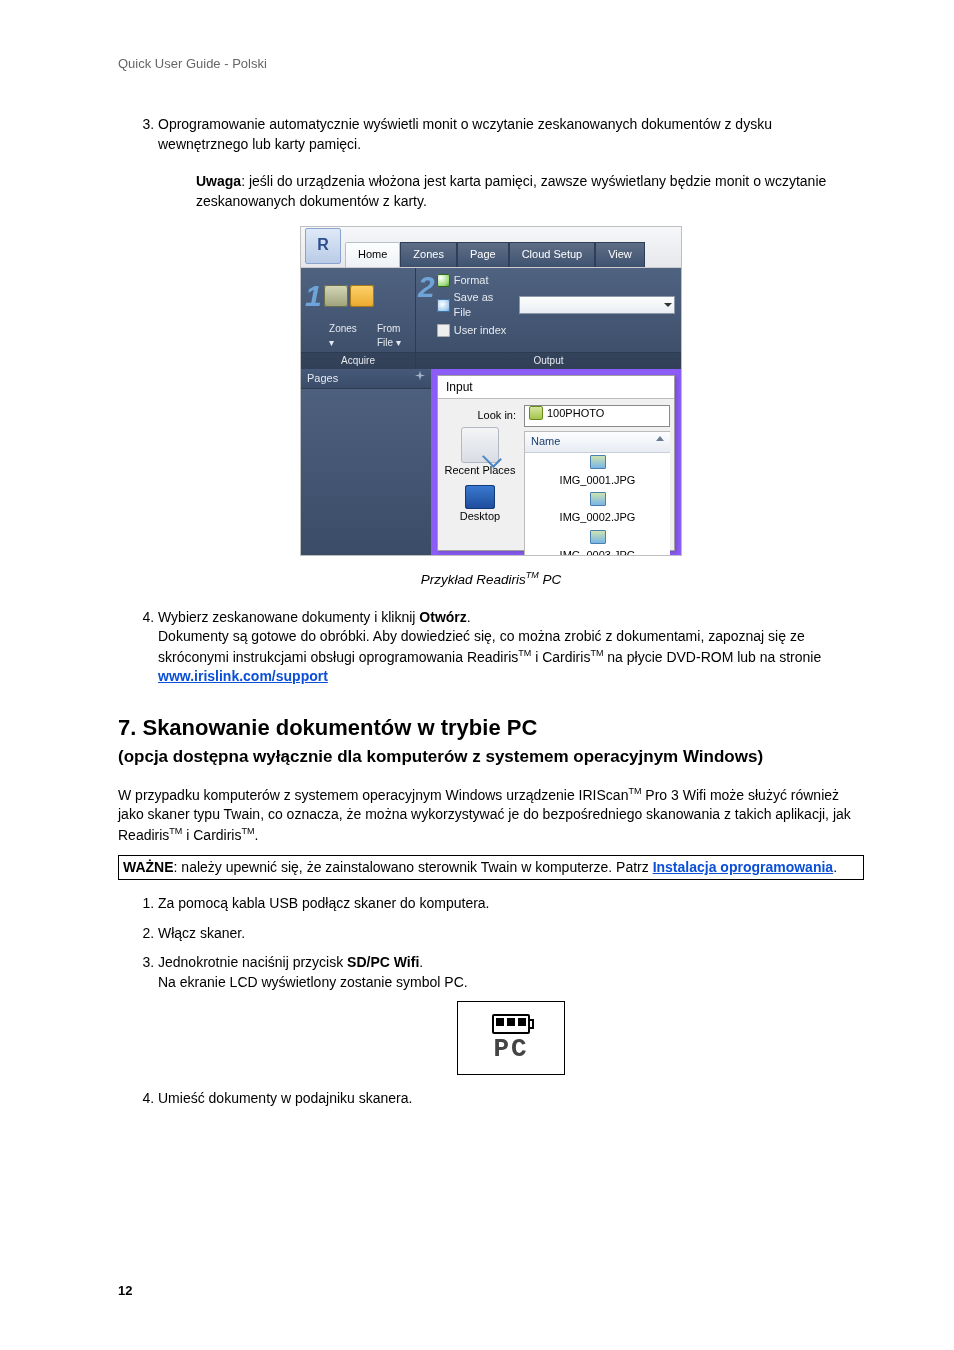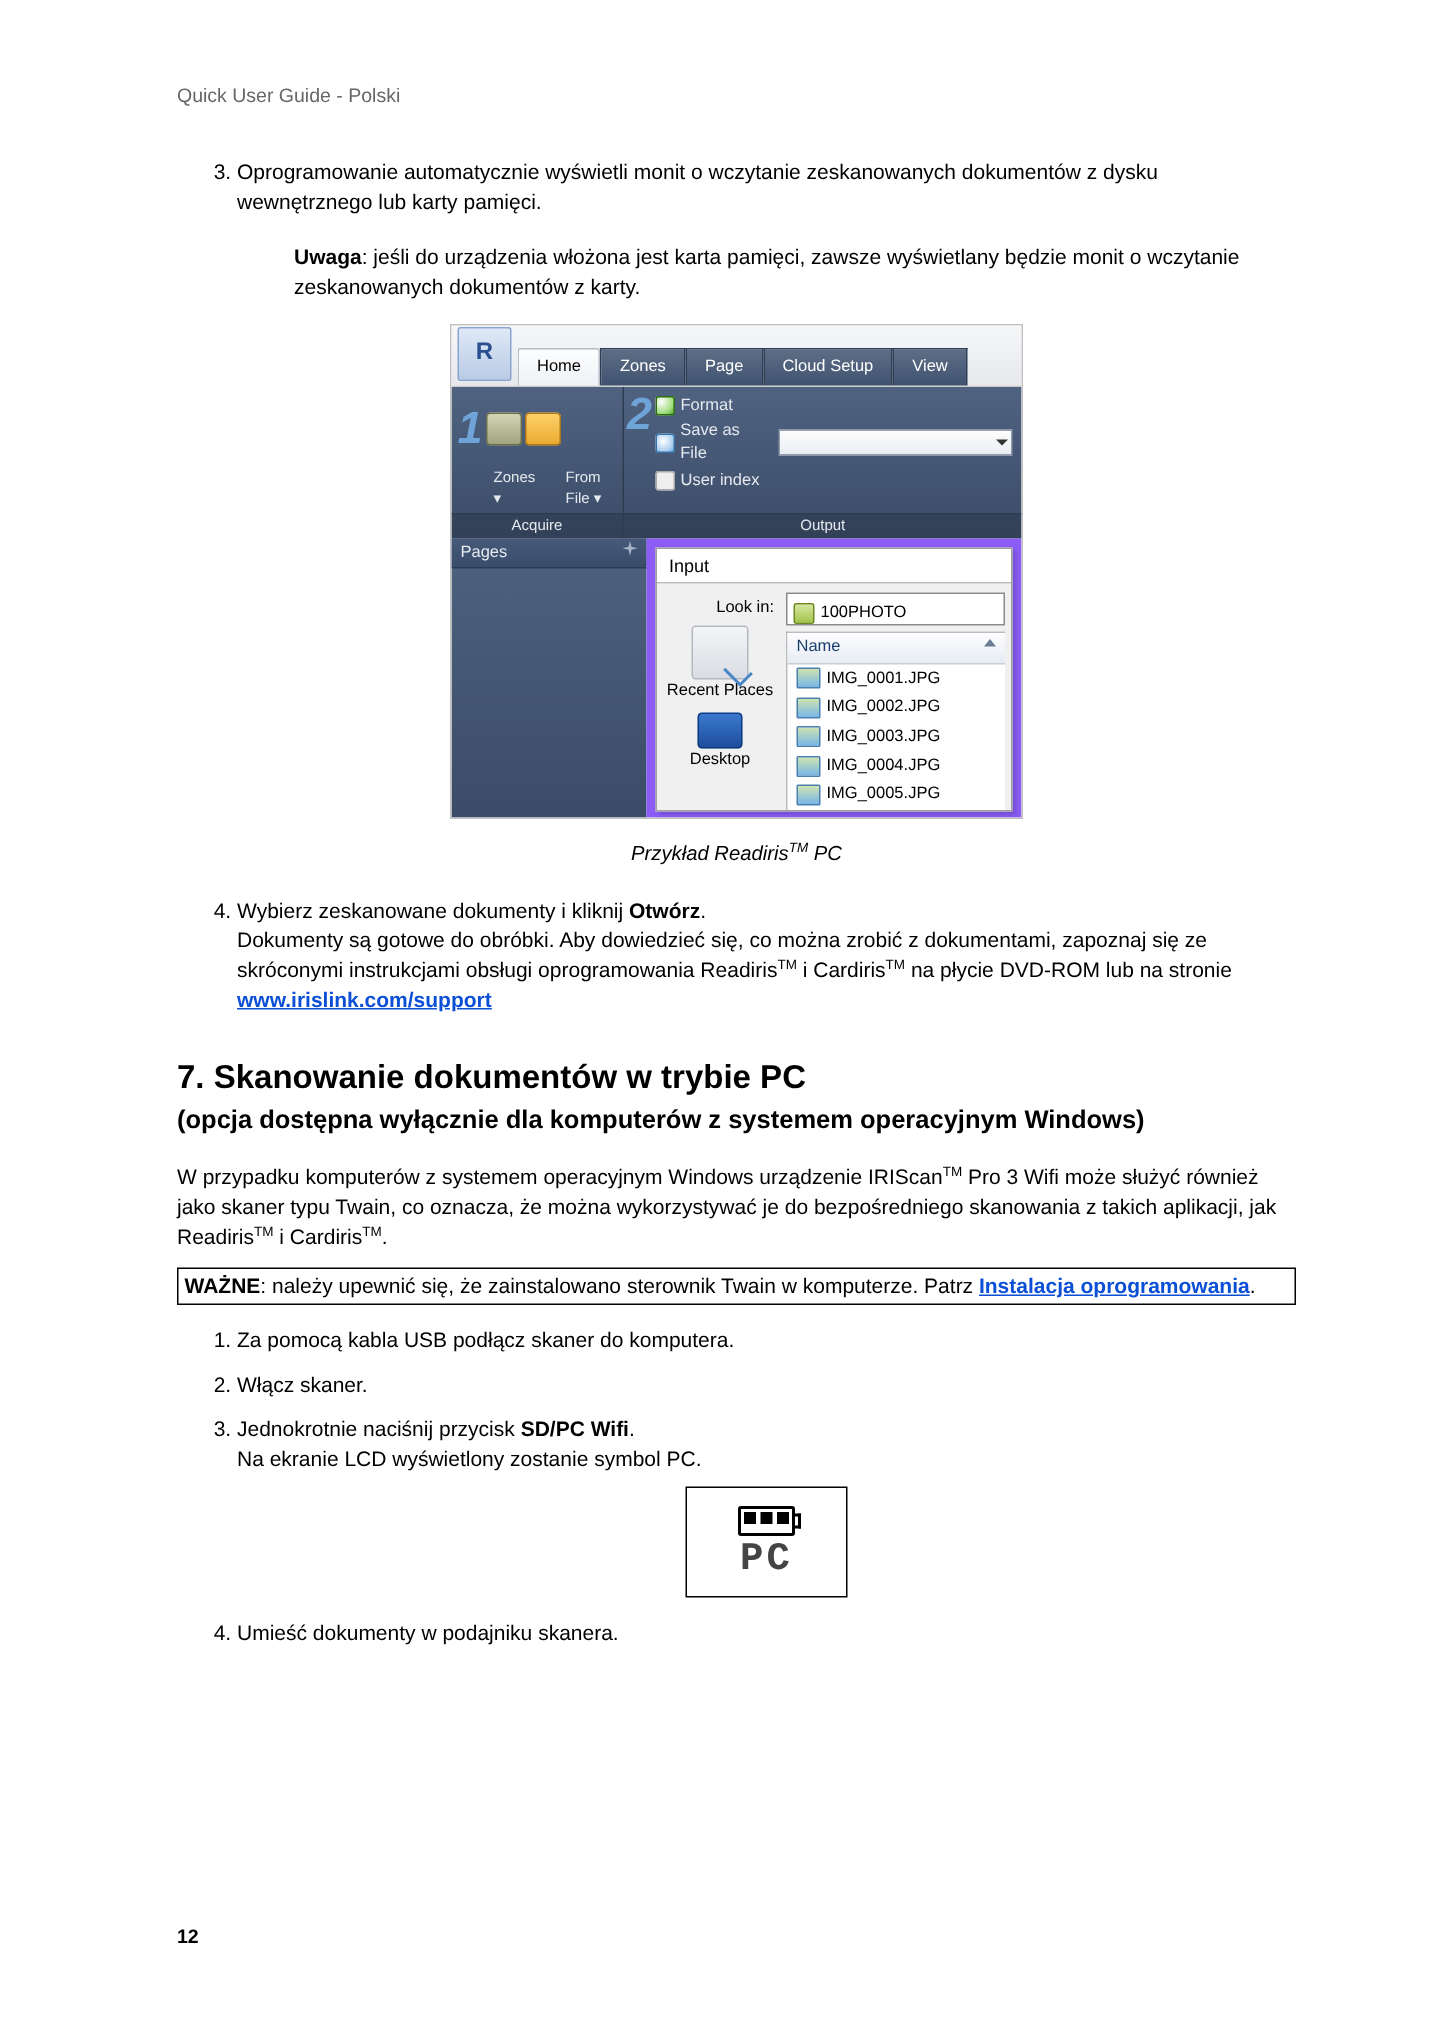--- a/index.html
+++ b/index.html
@@ -10,21 +10,21 @@
     margin: 0;
     padding: 55px 90px 60px 118px;
     width: 954px;
     min-height: 1350px;
     box-sizing: border-box;
     line-height: 1.4;
   }
   .header-row {
     color: #666;
     font-size: 13px;
-    margin-bottom: 32px;
+    margin-bottom: 42px;
   }
   ol.main-list {
     padding-left: 40px;
     margin: 0 0 18px 0;
   }
   ol.main-list > li {
     margin-bottom: 10px;
   }
   .note-block {
     margin-left: 78px;
@@ -261,21 +261,21 @@
   }
   .ss-dlg-right {
     flex: 1;
     background: #fff;
     border: 1px solid #bbb;
     border-right: none;
     border-bottom: none;
   }
   .ss-lookin-box {
     display: flex;
-    align-items: flex-end;
+    align-items: flex-start;
     height: 20px;
     border: 1px solid #8a8a8a;
     background: #fff;
     margin: 0 0 4px 0;
     gap: 4px;
     padding: 0 4px;
     font-size: 11px;
   }
   .ss-drive-icon {
     width: 12px; height: 12px;
@@ -300,20 +300,21 @@
     margin-top: 2px;
   }
   .ss-file-row {
     display: flex;
     align-items: center;
     gap: 4px;
     padding: 2px 6px;
     font-size: 11px;
     color: #000;
     border-bottom: none;
+    flex-direction: column;
   }
   .ss-img-icon {
     width: 14px; height: 12px;
     background: linear-gradient(#cde3b0, #78b6e8);
     border: 1px solid #4a7fae;
     border-radius: 1px;
   }
   .caption {
     text-align: center;
     font-style: italic;

